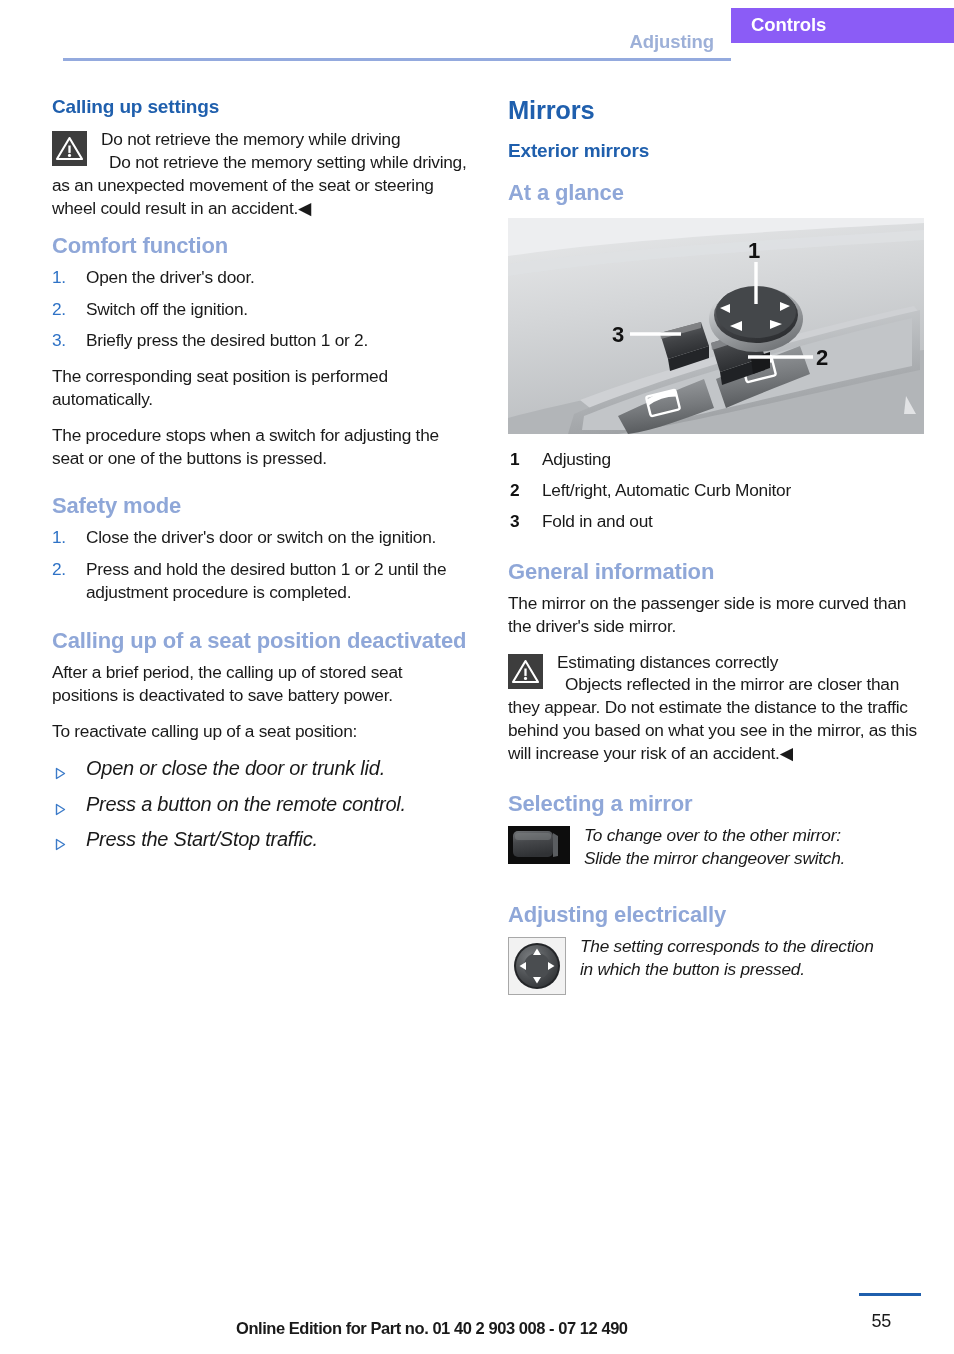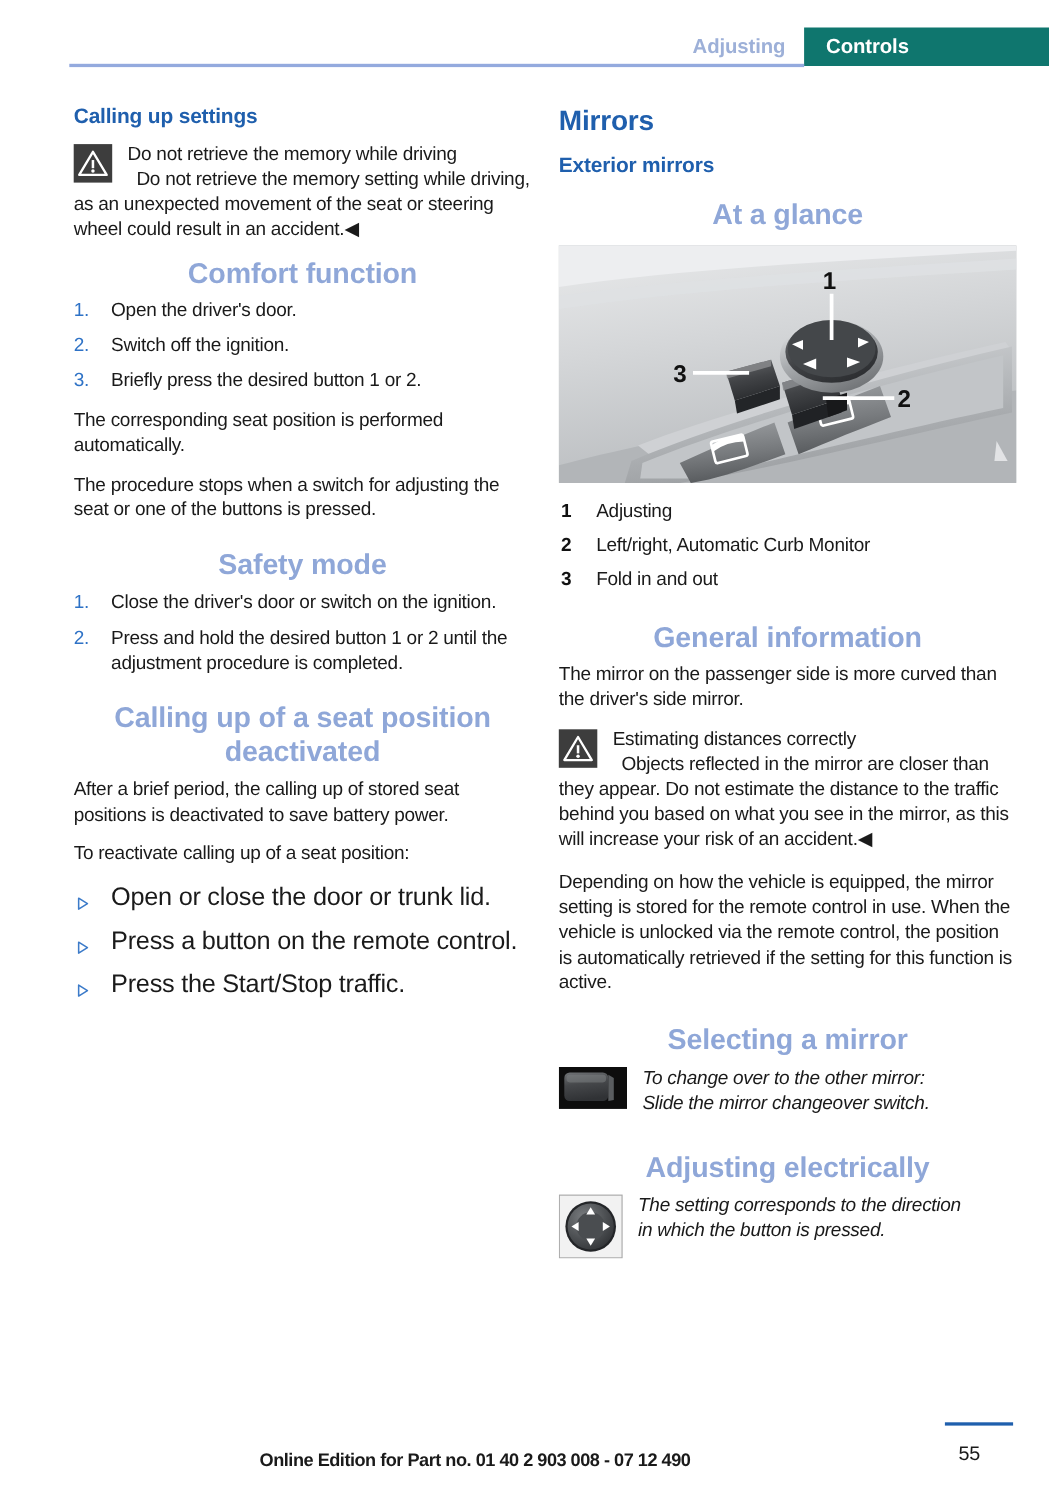--- a/index.html
+++ b/index.html
@@ -19,24 +19,24 @@
   
   .header {
     position: absolute;
     top: 0; left: 0;
     width: 954px;
     height: 68px;
   }
   .header-tab-blue {
     position: absolute;
     left: 731px;
-    top: 25px;
+    top: 8px;
     width: 223px;
     height: 35px;
-    background: #0f766e;
+    background: #8b5cf6;
   }
   .header-tab-blue-label {
     position: absolute;
     left: 20px;
     top: 6px;
     color: #ffffff;
     font-size: 18.5px;
     font-weight: bold;
     letter-spacing: -0.1px;
   }
@@ -57,48 +57,47 @@
     height: 3px;
     background: #94aade;
   }
 
   
   .col {
     position: absolute;
     top: 96px;
     width: 416px;
   }
-  .col-left  { left: 67px;  }
+  .col-left  { left: 52px;  }
   .col-right { left: 508px; }
 
   
   h1.title-main {
     font-size: 25.5px;
     font-weight: bold;
     color: #1f5fad;
     margin: 0 0 16px 0;
     line-height: 1.1;
     letter-spacing: -0.2px;
   }
   h2.h-dark {
     font-size: 19px;
     font-weight: bold;
     color: #1f5fad;
     margin: 0 0 10px 0;
     line-height: 1.18;
     letter-spacing: -0.15px;
   }
   h3.h-light {
-    font-size: 26px;
+    font-size: 22px;
     font-weight: bold;
     color: #8fa7d8;
     margin: 0 0 7px 0;
     line-height: 1.18;
     letter-spacing: -0.15px;
-    text-align: center;
   }
 
   
   p.body {
     font-size: 17.3px;
     line-height: 1.32;
     margin: 0 0 13px 0;
     color: #1a1a1a;
     letter-spacing: -0.25px;
   }
@@ -149,24 +148,25 @@
 
   
   ul.tri {
     list-style: none;
     margin: 0 0 13px 0;
     padding: 0;
   }
   ul.tri li {
     position: relative;
     padding-left: 34px;
-    font-size: 23px;
+    font-size: 20px;
     line-height: 1.32;
     margin-bottom: 9px;
     letter-spacing: -0.25px;
+    font-style: italic;
   }
   ul.tri li .tri-bullet {
     position: absolute;
     left: 2px;
     top: 5px;
     width: 0; height: 0;
   }
 
   
   ul.legend {
@@ -479,21 +479,20 @@
         <rect x="16.35" y="14.5" width="2.3" height="7.4" fill="#ffffff"></rect>
         <circle cx="17.5" cy="24.4" r="1.6" fill="#ffffff"></circle>
       </svg>
     </div>
     <div class="warn-text">
       <span class="wl1">Estimating distances correctly</span>
       <span class="wl2">Objects reflected in the mirror are closer than they appear. Do not estimate the distance to the traffic behind you based on what you see in the mirror, as this will increase your risk of an accident.◀</span>
     </div>
   </div>
 
-  <p class="body" style="margin-top:16px;">Depending on how the vehicle is equipped, the mirror setting is stored for the remote control in use. When the vehicle is unlocked via the remote control, the position is automatically retrieved if the setting for this function is active.</p>
 
   <h3 class="h-light" style="margin-top:26px;">Selecting a mirror</h3>
   <div class="icon-block">
     <div class="ib-icon">
       <div class="switch-icon">
         <svg width="62" height="38" viewBox="0 0 62 38">
           <defs>
             <linearGradient id="swG" x1="0" y1="0" x2="0.2" y2="1">
               <stop offset="0%" stop-color="#6f7275"></stop>
               <stop offset="45%" stop-color="#46484b"></stop>

